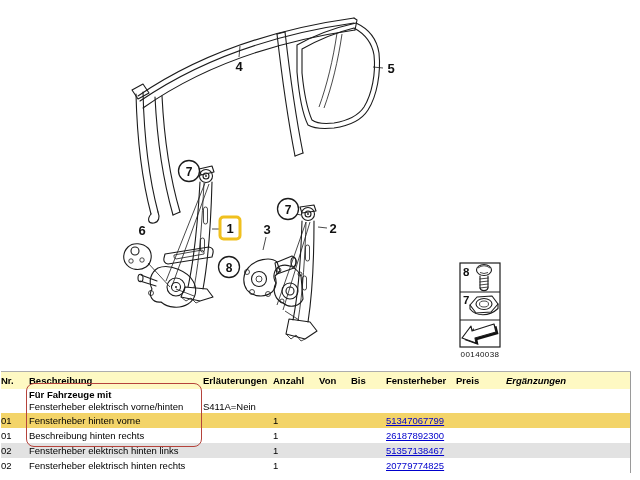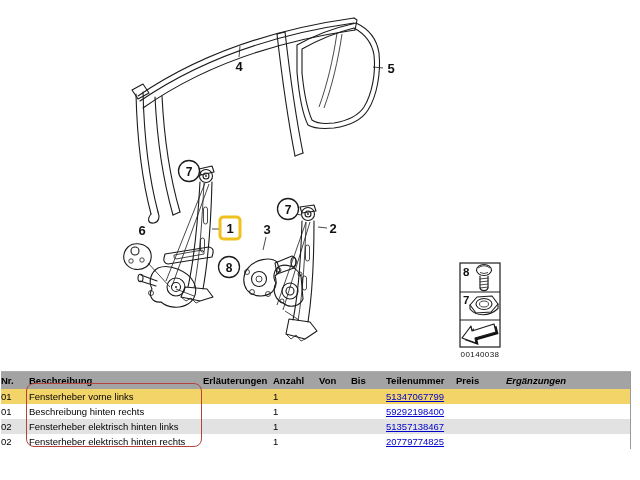--- a/index.html
+++ b/index.html
@@ -15,21 +15,21 @@
   .thin{stroke:#1c1c1c;fill:none;stroke-width:0.8;}
   .callouttxt{font-size:13px;font-weight:bold;fill:#111;}
   .circletxt{font-size:12px;font-weight:bold;fill:#111;}
   .boxtxt{font-size:11.5px;font-weight:bold;fill:#111;}
   .imgnum{font-size:8px;fill:#111;letter-spacing:0.4px;}
   
   #table-wrap{position:absolute;left:1px;top:371px;width:629px;}
   table.parts{border-collapse:collapse;table-layout:fixed;width:629px;
     font-size:9.5px;border-right:1px solid #9a9a9a;}
   table.parts th{
-    background:#a3a3a3;font-weight:bold;text-align:left;
+    background:#fef9c3;font-weight:bold;text-align:left;
     height:17px;padding:0;border-top:1px solid #adadad;
     white-space:nowrap;overflow:hidden;
   }
   table.parts td{padding:0;height:15px;white-space:nowrap;overflow:hidden;vertical-align:middle;}
   th.c-nr{padding-left:8px;}
   th.c-desc{text-align:center;}
   th.c-erl{padding-left:2px;margin-top:8px;}
   th.c-anz{text-align:center;margin-top:32px;}
   th.c-von{text-align:center;}
   th.c-bis{text-align:center;}
@@ -242,45 +242,59 @@
         <col style="width:124px">
     </colgroup>
     <thead>
       <tr>
         <th class="c-nr">Nr.</th>
         <th class="c-desc">Beschreibung</th>
         <th class="c-erl">Erläuterungen</th>
         <th class="c-anz">Anzahl</th>
         <th class="c-von">Von</th>
         <th class="c-bis">Bis</th>
-        <th class="c-tnr">Teilenummer</th>
+        <th class="c-tnr">Fensterheber</th>
         <th class="c-preis">Preis</th>
         <th class="c-erg">Ergänzungen</th>
       </tr>
     </thead>
     <tbody>
+      <tr class="group-row">
+        <td class="v-nr"></td>
+        <td class="v-desc">
+          <div class="g-title">Für Fahrzeuge mit</div>
+          <div>Fensterheber elektrisch vorne/hinten</div>
+        </td>
+        <td class="v-erl">S411A=Nein</td>
+        <td></td>
+          <td></td>
+          <td></td>
+        <td></td>
+          <td></td>
+          <td></td>
+      </tr>
       <tr class="row-hl">
         <td class="v-nr">01</td>
-        <td class="v-desc">Fensterheber vorne links</td>
+        <td class="v-desc">Fensterheber hinten vorne</td>
         <td class="v-erl"></td>
         <td class="v-anz">1</td>
         <td></td>
           <td></td>
         <td class="v-tnr"><a class="pn" href="#">51347067799</a></td>
         <td></td>
           <td></td>
       </tr>
       <tr>
         <td class="v-nr">01</td>
         <td class="v-desc">Beschreibung hinten rechts</td>
         <td class="v-erl"></td>
         <td class="v-anz">1</td>
         <td></td>
           <td></td>
-        <td class="v-tnr"><a class="pn" href="#">59292198400</a></td>
+        <td class="v-tnr"><a class="pn" href="#">26187892300</a></td>
         <td></td>
           <td></td>
       </tr>
       <tr class="row-alt">
         <td class="v-nr">02</td>
         <td class="v-desc">Fensterheber elektrisch hinten links</td>
         <td class="v-erl"></td>
         <td class="v-anz">1</td>
         <td></td>
           <td></td>

